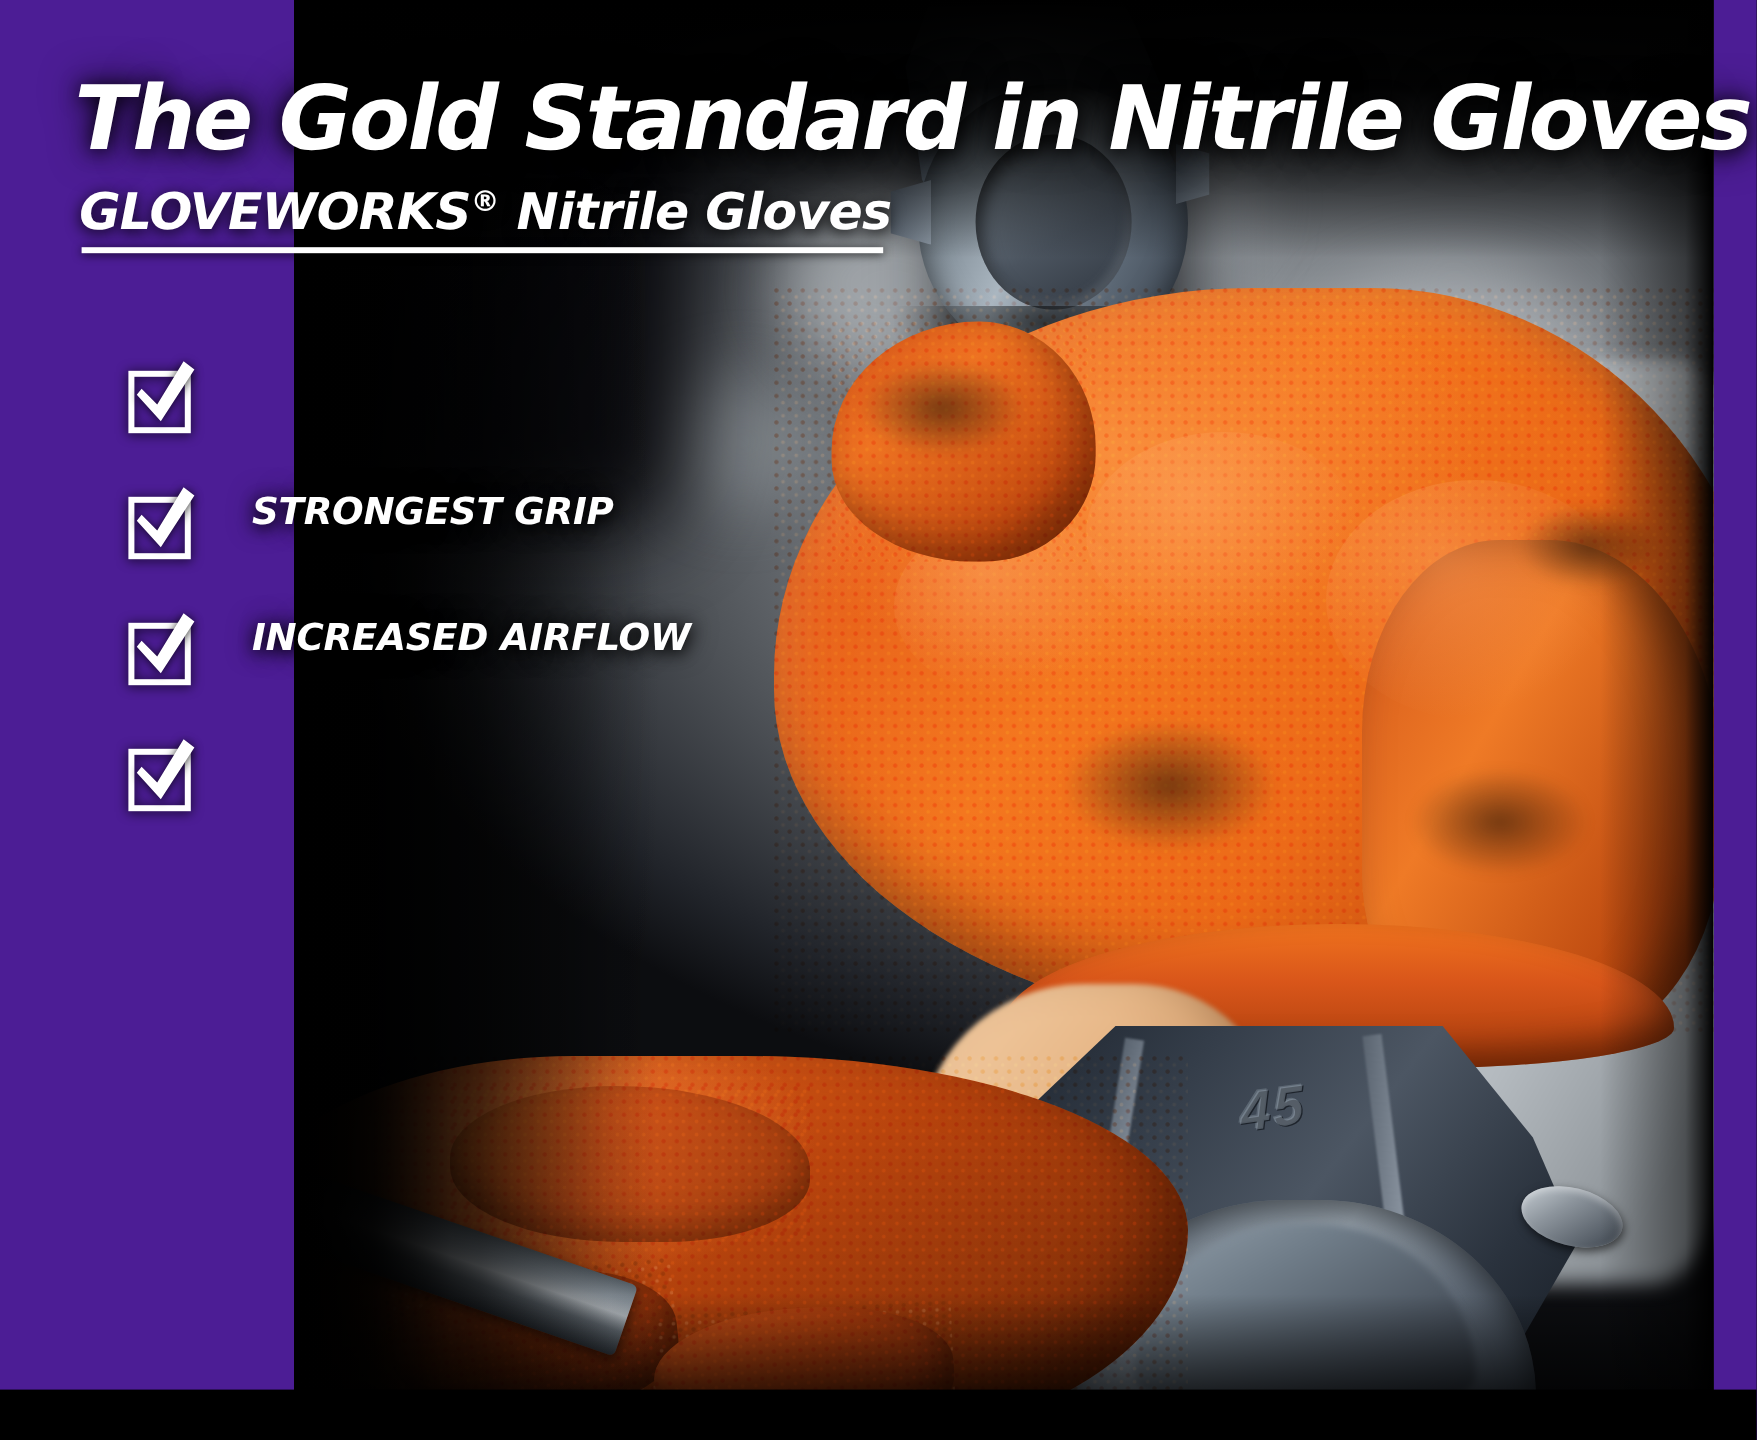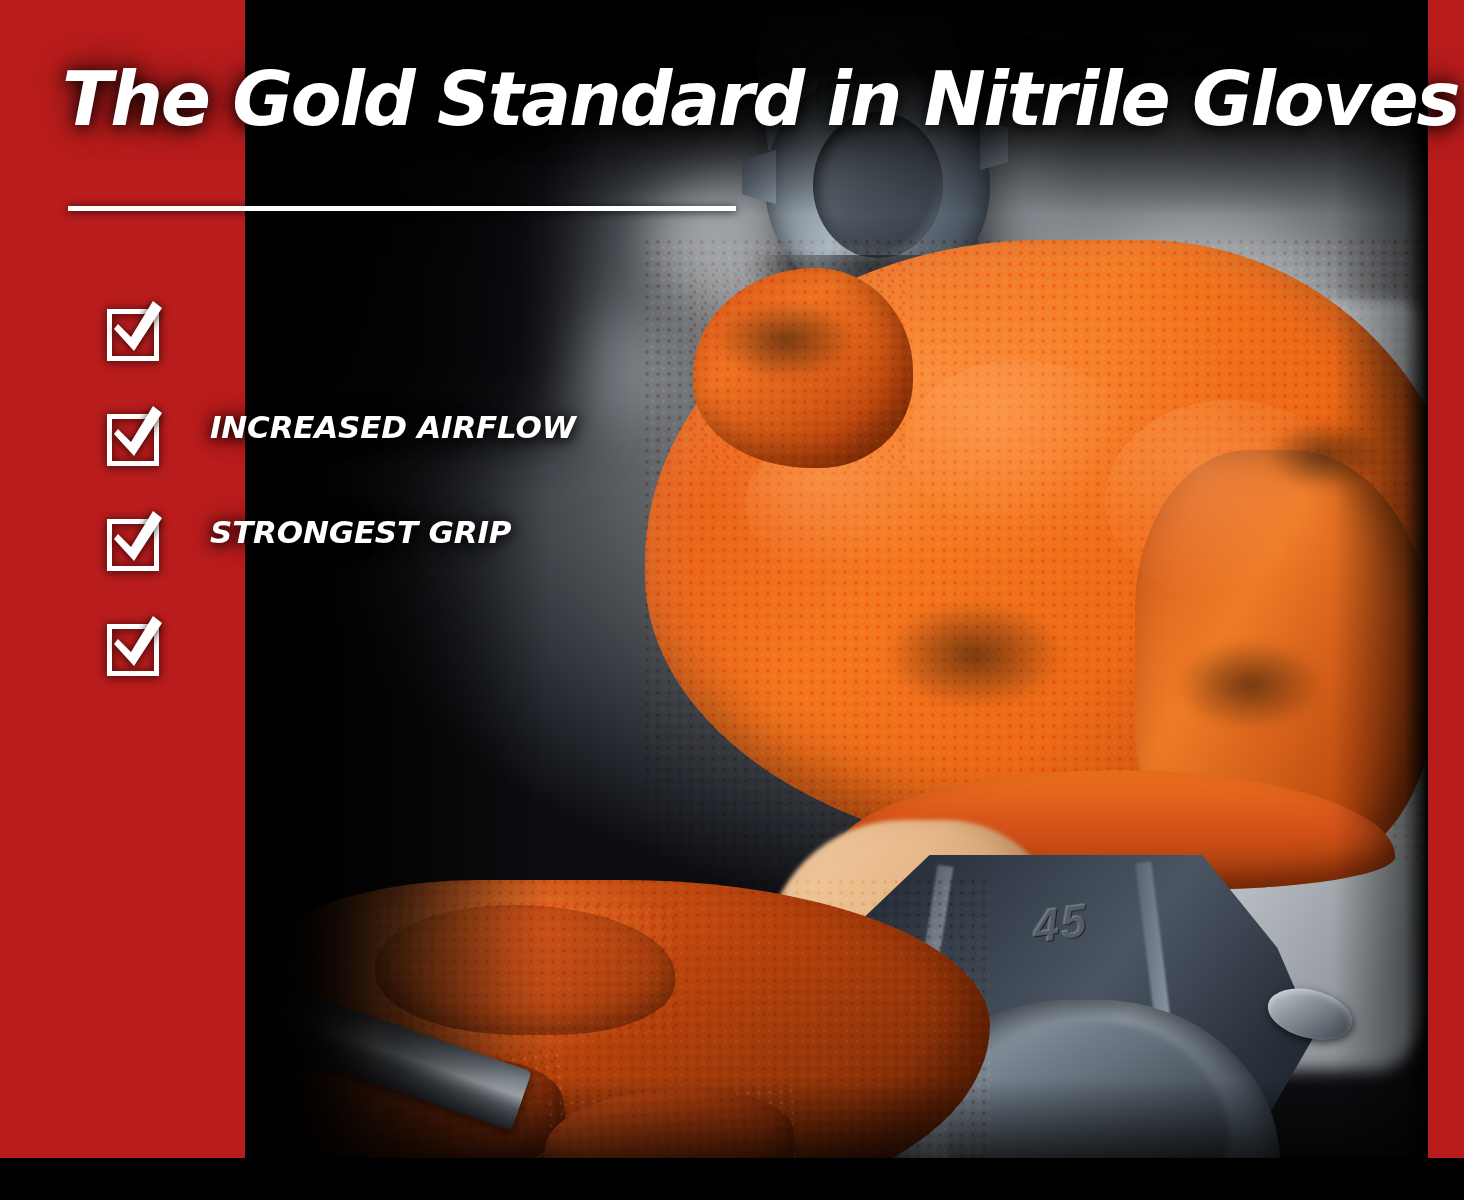--- a/index.html
+++ b/index.html
@@ -8,21 +8,21 @@
   html, body {
     width:1464px; height:1200px;
     background:#000;
     font-family:"Liberation Sans", sans-serif;
     overflow:hidden;
   }
 
   #banner {
     position:relative;
     width:1464px; height:1200px;
-    background:#b91c1c;
+    background:#4c1d95;
     overflow:hidden;
   }
 
   
   #photo {
     position:absolute;
     left:245px; top:0px;
     width:1183px; height:1160px;
     overflow:hidden;
     background:#0a0b0d;
@@ -429,35 +429,48 @@
 
     <div class="top-fade"></div>
     <div class="left-dark"></div>
     <div class="vignette"></div>
   </div>
 
   <div class="bottom-bar"></div>
 
   <div id="headline">The Gold Standard in Nitrile Gloves</div>
 
+  <div id="subhead"><span>GLOVEWORKS</span><span class="reg">®</span><span> Nitrile Gloves</span></div>
 
   <div id="rule"></div>
 
   <div id="features">
 
 
     <div class="feature">
       <span class="cb">
         <span class="box"></span>
         <span class="tick">
           <svg width="54" height="58" viewBox="0 0 54 58">
               <path d="M4 30 L8 25 L21 38 L43 2 L52 9 L24 52 Z" fill="#ffffff"></path>
             </svg>
         </span>
       </span>
+    </div>
+
+    <div class="feature">
+      <span class="cb">
+        <span class="box"></span>
+        <span class="tick">
+          <svg width="54" height="58" viewBox="0 0 54 58">
+              <path d="M4 30 L8 25 L21 38 L43 2 L52 9 L24 52 Z" fill="#ffffff"></path>
+            </svg>
+        </span>
+      </span>
+      <span class="flabel">Strongest Grip</span>
     </div>
 
     <div class="feature">
       <span class="cb">
         <span class="box"></span>
         <span class="tick">
           <svg width="54" height="58" viewBox="0 0 54 58">
               <path d="M4 30 L8 25 L21 38 L43 2 L52 9 L24 52 Z" fill="#ffffff"></path>
             </svg>
         </span>
@@ -467,28 +480,16 @@
 
     <div class="feature">
       <span class="cb">
         <span class="box"></span>
         <span class="tick">
           <svg width="54" height="58" viewBox="0 0 54 58">
               <path d="M4 30 L8 25 L21 38 L43 2 L52 9 L24 52 Z" fill="#ffffff"></path>
             </svg>
         </span>
       </span>
-      <span class="flabel">Strongest Grip</span>
-    </div>
-
-    <div class="feature">
-      <span class="cb">
-        <span class="box"></span>
-        <span class="tick">
-          <svg width="54" height="58" viewBox="0 0 54 58">
-              <path d="M4 30 L8 25 L21 38 L43 2 L52 9 L24 52 Z" fill="#ffffff"></path>
-            </svg>
-        </span>
-      </span>
     </div>
 
   </div>
 </div>
 
 </body></html>

